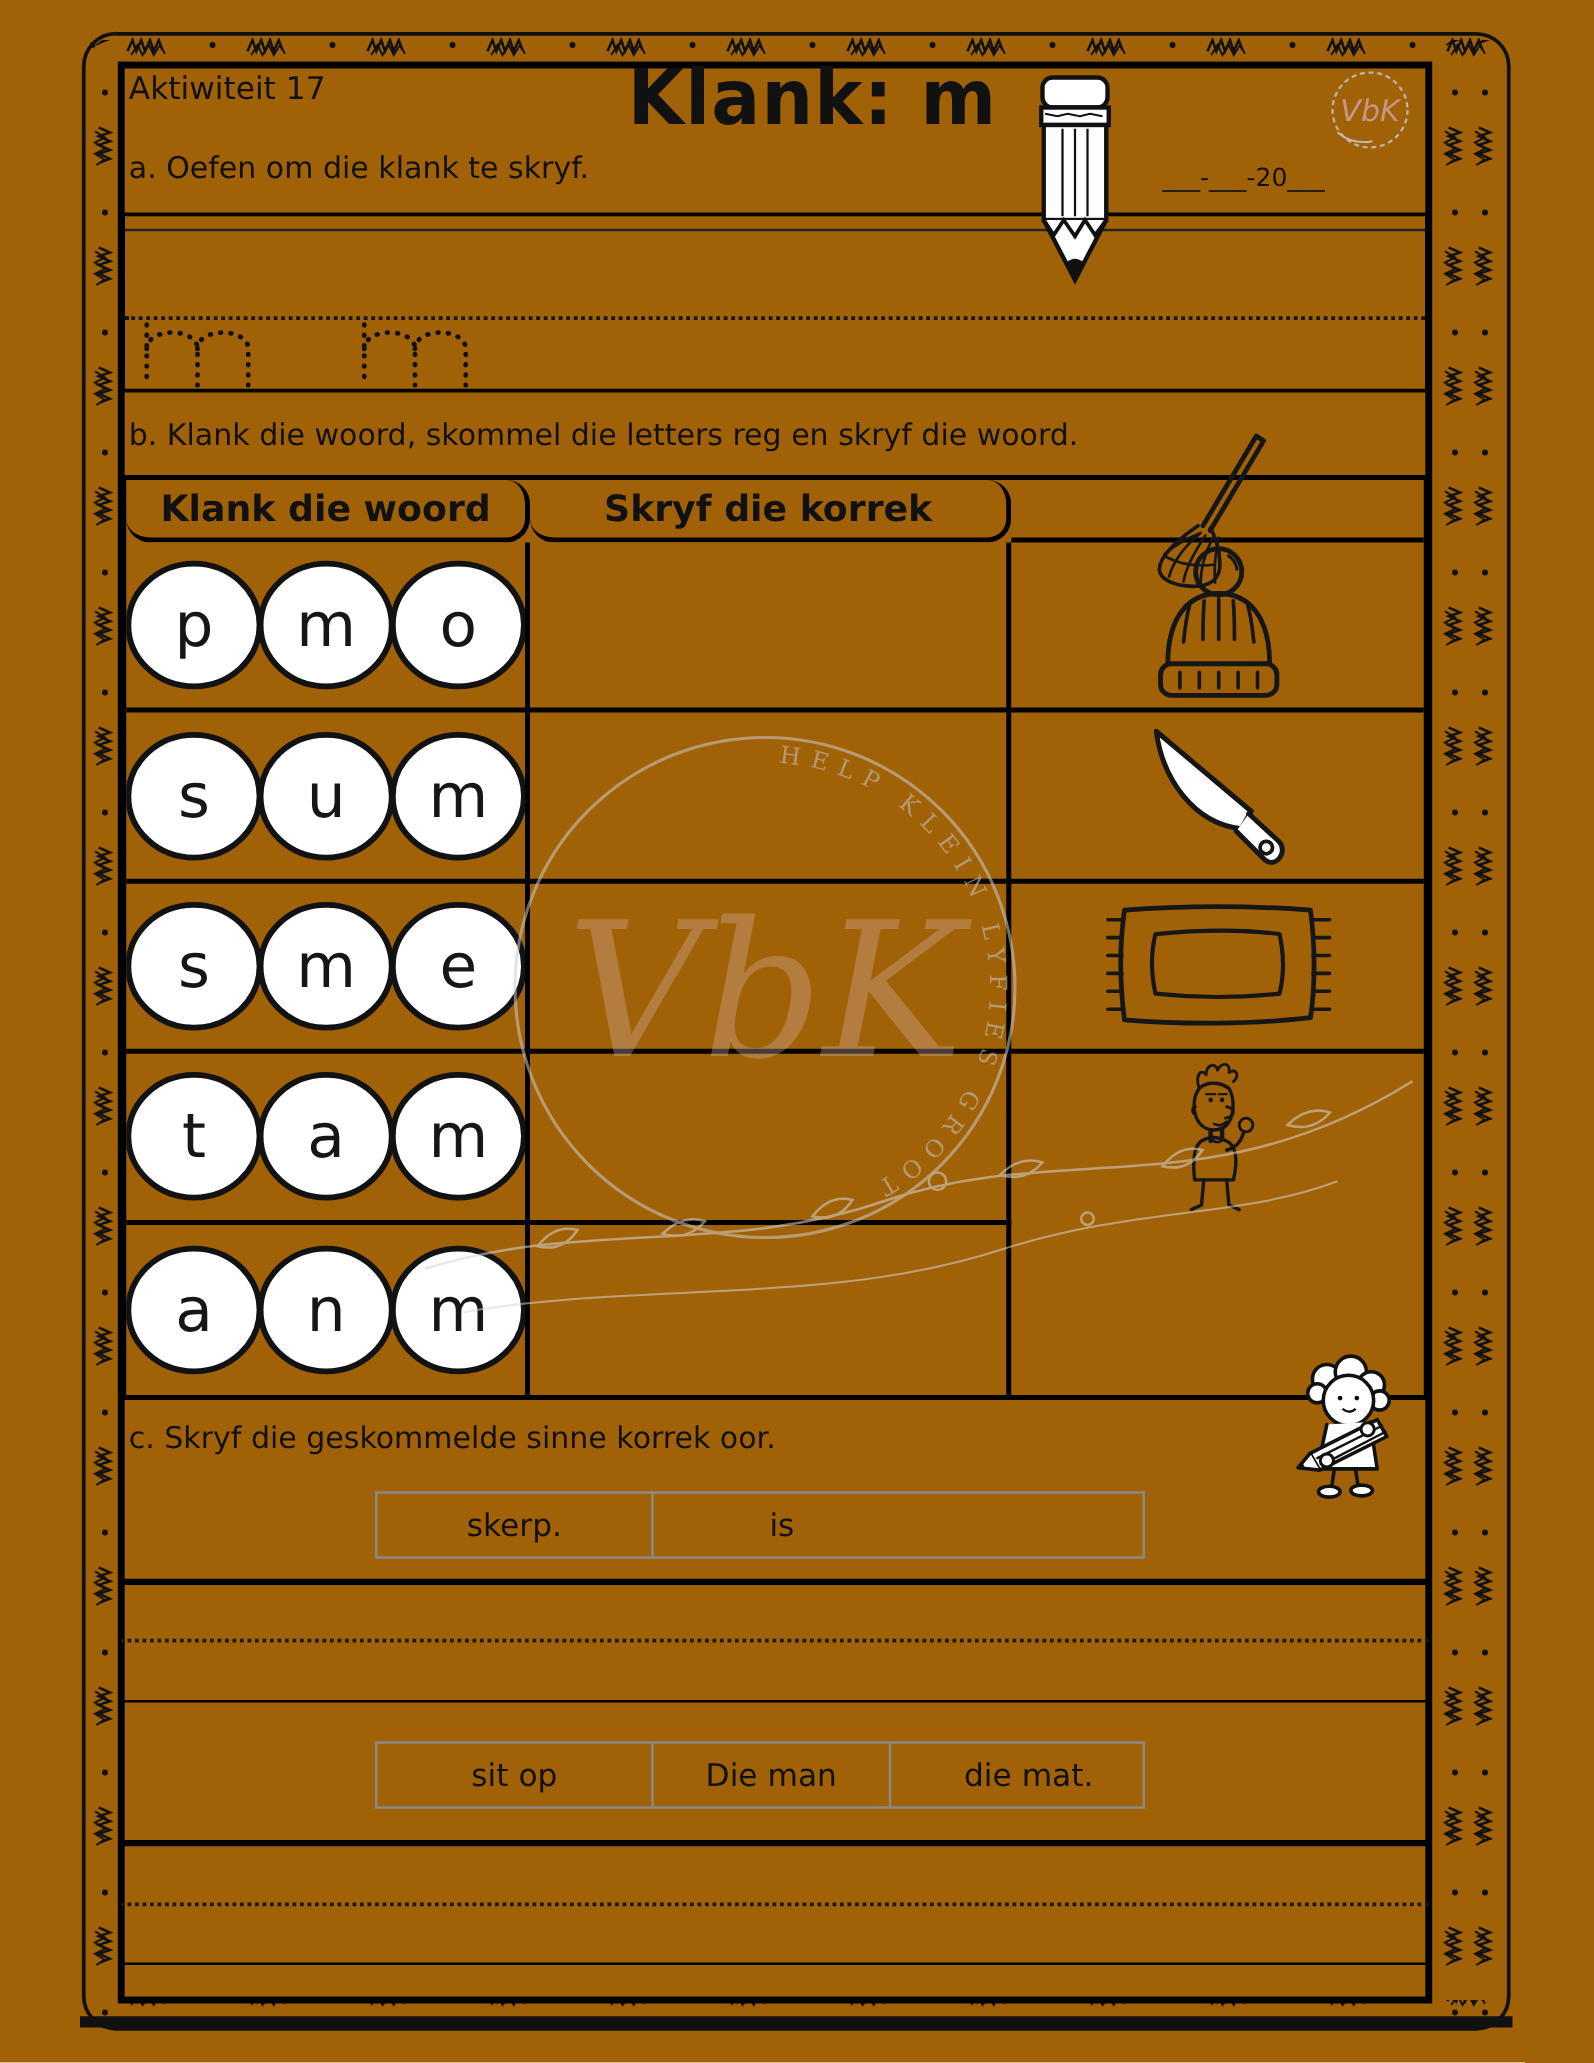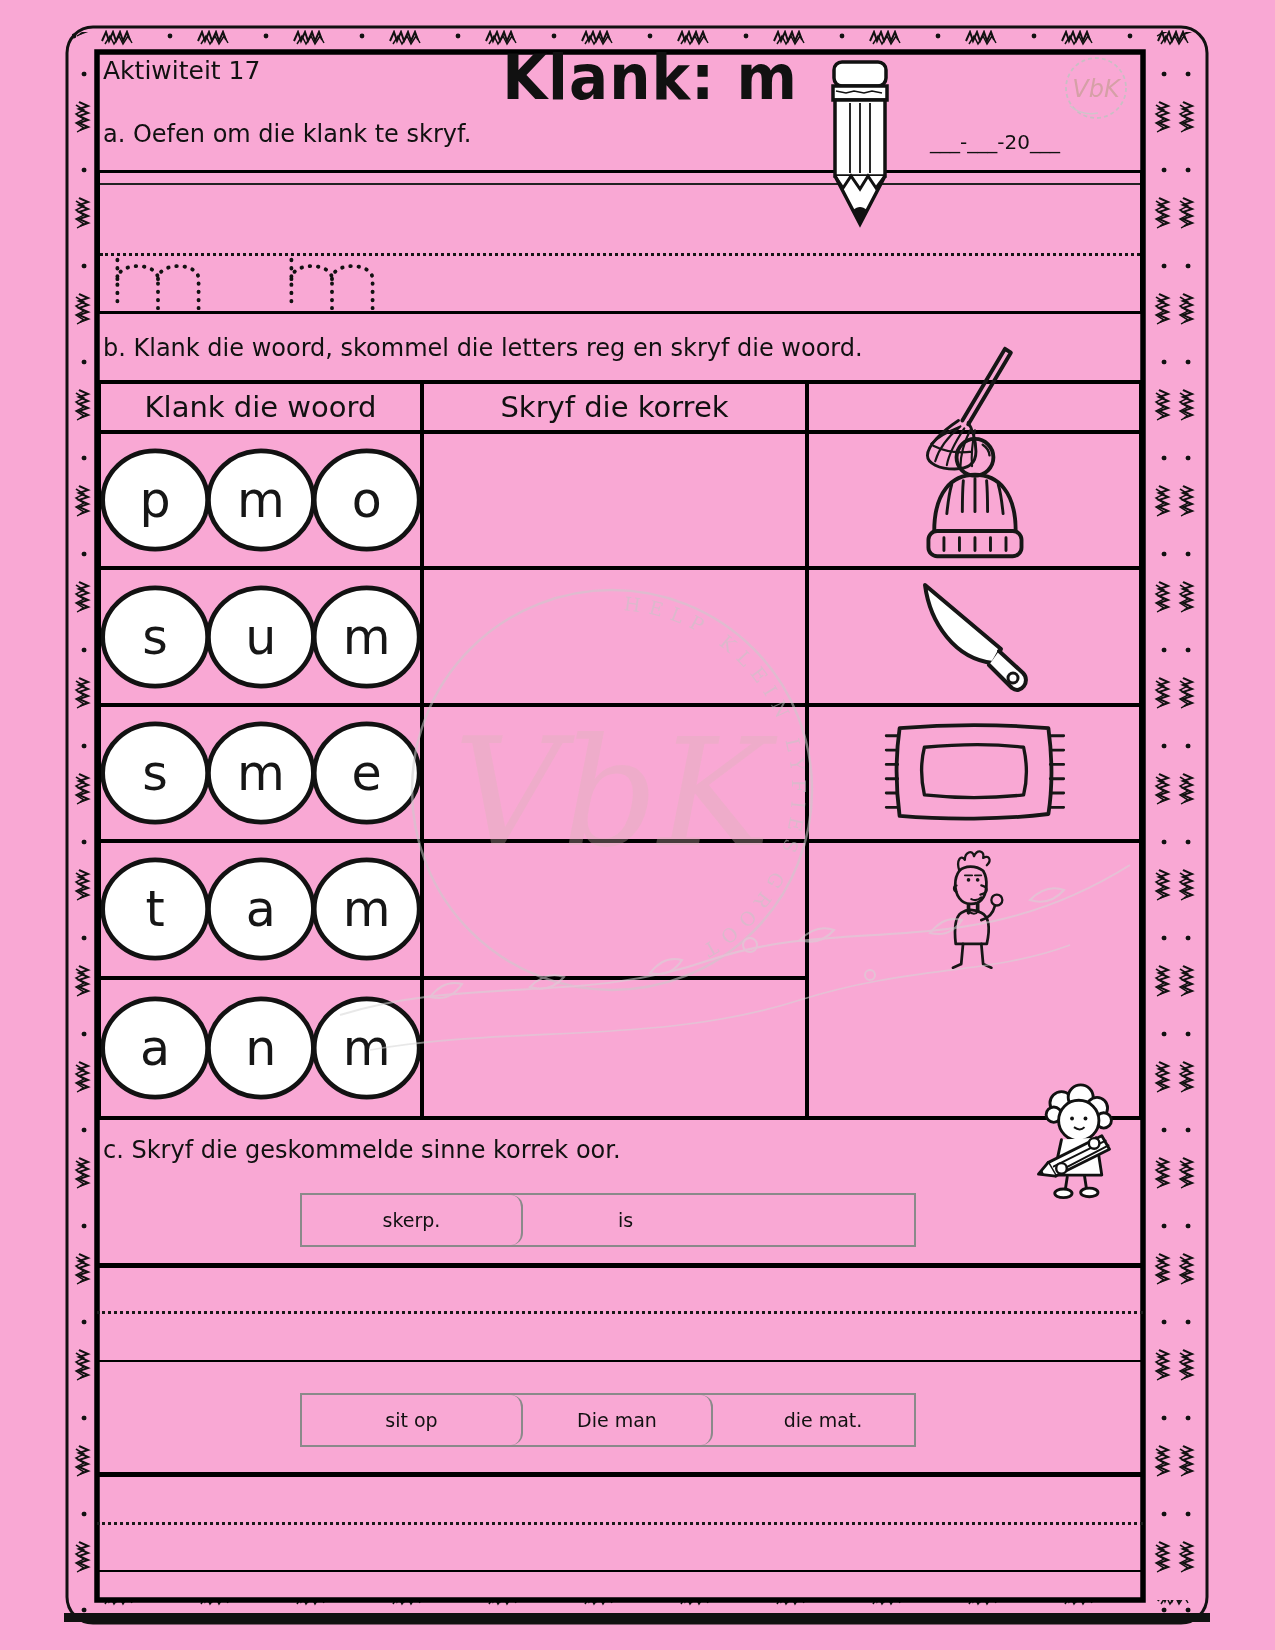--- a/index.html
+++ b/index.html
@@ -1,17 +1,17 @@
 <!DOCTYPE html>
 <html><head>
 <meta charset="utf-8">
 <title>Klank: m</title>
 <style>
   html,body{margin:0;padding:0;background:#fff;}
-  .page{position:relative;width:1275px;height:1650px;background:#f9a8d4;overflow:hidden;
+  .page{position:relative;width:1275px;height:1650px;background:#a16207;overflow:hidden;
         font-family:"DejaVu Sans","Liberation Sans",sans-serif;color:#111;}
   .abs{position:absolute;}
   svg{display:block;}
 
   
   .border-svg{position:absolute;left:0;top:0;z-index:1;pointer-events:none;}
 
   
   .activity-label{left:103px;top:56px;font-size:25px;z-index:2;}
   .page-title{left:440px;top:44px;width:420px;text-align:center;font-size:58px;font-weight:800;
@@ -32,33 +32,33 @@
   .trace-m path{stroke:#111;stroke-width:4;fill:none;stroke-linecap:round;stroke-dasharray:.5 8;}
 
   
   .btable{left:97px;top:380px;width:1046px;height:740px;border:4px solid #000;box-sizing:border-box;
           display:grid;grid-template-columns:323px 385px 330px;grid-template-rows:50px repeat(5,1fr);
           z-index:2;background:transparent;}
   .cell{border-right:4px solid #000;border-bottom:4px solid #000;display:flex;
         align-items:center;justify-content:center;min-width:0;min-height:0;}
   .btable > .cell:nth-child(3n){border-right:none;}
   .btable > .cell:nth-last-child(-n+3){border-bottom:none;}
-  .th{font-size:29px;font-weight:400;}
+  .th{font-size:29px;font-weight:700;border-radius:19px;}
   .lettersvg{width:377px;height:130px;}
   .lettersvg ellipse{fill:#fff;stroke:#121212;stroke-width:5.5;}
   .lettersvg text{font-size:58px;font-family:"DejaVu Sans","Liberation Sans",sans-serif;
                   fill:#161616;text-anchor:middle;}
   .imgsvg{stroke:#161616;fill:none;stroke-width:4;stroke-linecap:round;stroke-linejoin:round;}
 
   
   .child-svg{left:1024px;top:1082px;z-index:2;}
   .strip{position:absolute;left:300px;width:616px;height:54px;display:grid;
          grid-template-columns:221px 190px 205px;border:2px solid #8a8a8a;box-sizing:border-box;z-index:2;}
   .strip-cell{border-right:2px solid #8a8a8a;display:flex;align-items:center;justify-content:center;
-              font-size:19px;min-width:0;border-radius:12px;}
+              font-size:25px;min-width:0;}
   .strip-cell:last-child{border-right:none;margin-left:15px;}
   .wline{position:absolute;left:97px;width:1046px;z-index:2;}
   .wthick{height:5px;background:#000;}
   .wdot{height:0;border-top:3px dotted #1a1a1a;}
   .wthin{height:2px;background:#000;}
 
   
   .wm-svg{left:330px;top:545px;z-index:4;pointer-events:none;opacity:.55;}
   .wm-svg text{font-family:"DejaVu Serif","Liberation Serif",serif;}
 </style>

